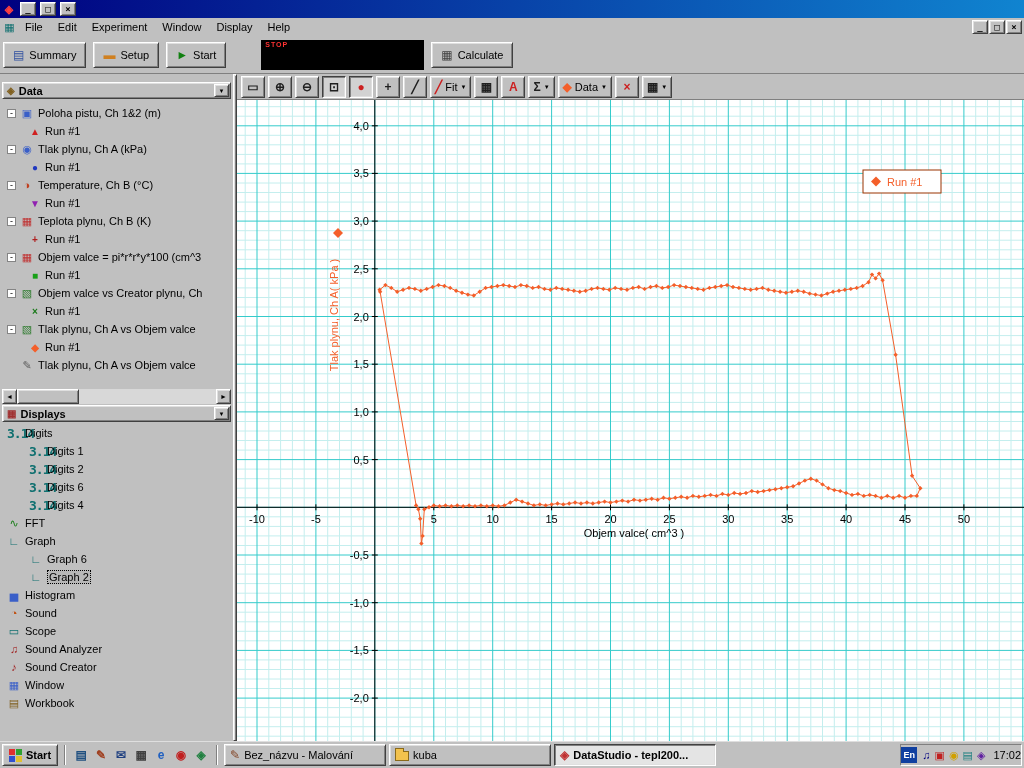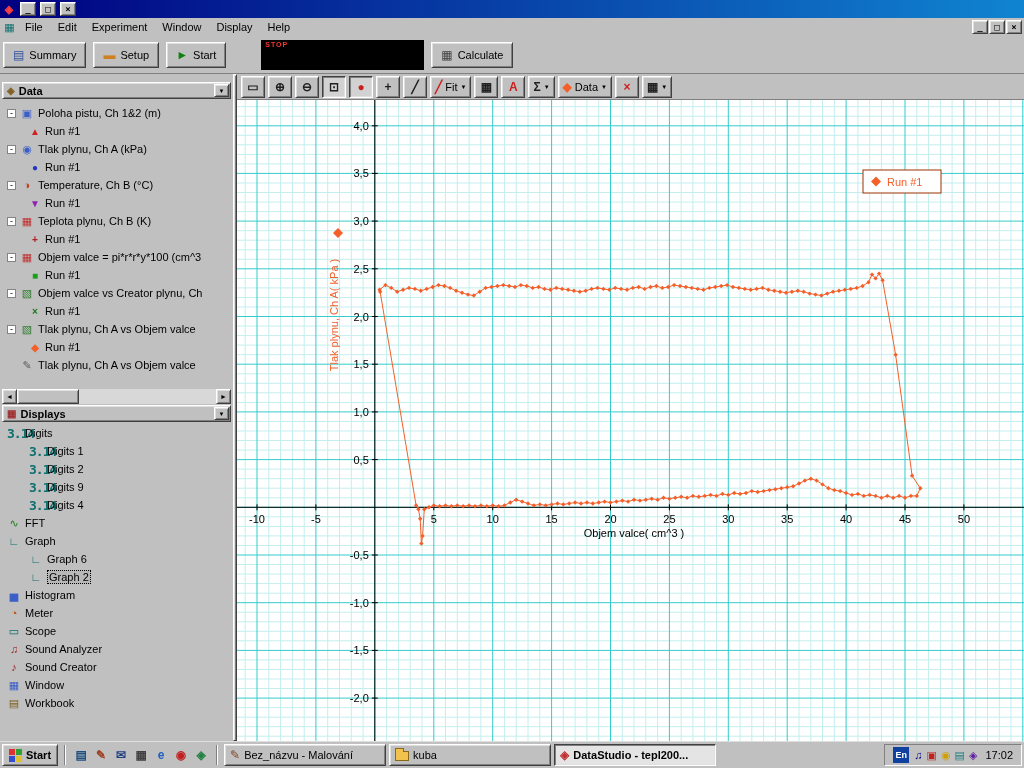--- a/index.html
+++ b/index.html
@@ -62,21 +62,21 @@
 #taskbar{position:absolute;left:0;top:741px;width:1024px;height:27px;background:#c0c0c0;border-top:1px solid #dfdfdf;display:flex;align-items:center;gap:3px;padding:0 2px}
 .start-btn{height:22px;display:flex;align-items:center;gap:4px;padding:0 6px;font-weight:bold}
 .flag{display:grid;grid-template-columns:6px 6px;grid-template-rows:6px 6px;gap:1px}
 .flag span{display:block}
 .ql-icon{width:18px;height:18px;display:inline-flex;align-items:center;justify-content:center;font-size:12px}
 .tb-sep{width:2px;height:20px;border-left:1px solid #808080;border-right:1px solid #ffffff;margin:0 3px}
 .task-btn{width:162px;height:22px;display:flex;align-items:center;gap:4px;padding:0 5px;white-space:nowrap;overflow:hidden}
 .task-btn.active{font-weight:bold;background:#e4e4e4;border-color:#404040 #ffffff #ffffff #404040;box-shadow:inset 1px 1px 0 #808080,inset -1px -1px 0 #dfdfdf}
 .folder-icon{position:relative;width:14px;height:10px;min-width:14px;background:#f2c24e;border:1px solid #8a6a1a;margin-top:2px}
 .folder-icon::before{content:"";position:absolute;left:-1px;top:-4px;width:7px;height:3px;background:#f2c24e;border:1px solid #8a6a1a;border-bottom:none}
-#tray{margin-left:auto;height:22px;display:flex;align-items:center;gap:5px;padding:0 8px;border:1px solid;border-color:#808080 #ffffff #ffffff #808080}
+#tray{margin-left:auto;height:22px;display:flex;align-items:center;gap:5px;padding:0 0;border:1px solid;border-color:#808080 #ffffff #ffffff #808080}
 .lang{width:16px;height:16px;background:#1040a0;color:#fff;font-size:9px;display:flex;align-items:center;justify-content:center;font-weight:bold}
 .tray-ico{font-size:11px}
 .clock{margin-left:3px}
 </style>
 </head>
 <body>
 
 <div id="titlebar">
   <span class="app-icon">◈</span>
   <button class="win-btn b-out">_</button>
@@ -216,21 +216,21 @@
       <div class="trow child">
         <span class="ticon digits-glyph" style="color:#107070">3.14</span>
         <span class="tlabel">Digits 1</span>
       </div>
       <div class="trow child">
         <span class="ticon digits-glyph" style="color:#107070">3.14</span>
         <span class="tlabel">Digits 2</span>
       </div>
       <div class="trow child">
         <span class="ticon digits-glyph" style="color:#107070">3.14</span>
-        <span class="tlabel">Digits 9</span>
+        <span class="tlabel">Digits 6</span>
       </div>
       <div class="trow child">
         <span class="ticon digits-glyph" style="color:#107070">3.14</span>
         <span class="tlabel">Digits 4</span>
       </div>
       <div class="trow">
         <span class="ticon" style="color:#208020">∿</span>
         <span class="tlabel">FFT</span>
       </div>
       <div class="trow">
@@ -244,21 +244,21 @@
       <div class="trow child sel">
         <span class="ticon" style="color:#107070">∟</span>
         <span class="tlabel">Graph 2</span>
       </div>
       <div class="trow">
         <span class="ticon" style="color:#3a5fc8">▅</span>
         <span class="tlabel">Histogram</span>
       </div>
       <div class="trow">
         <span class="ticon" style="color:#c05010">◔</span>
-        <span class="tlabel">Meter</span>
+        <span class="tlabel">Sound</span>
       </div>
       <div class="trow">
         <span class="ticon" style="color:#107070">▭</span>
         <span class="tlabel">Scope</span>
       </div>
       <div class="trow">
         <span class="ticon" style="color:#a02020">♫</span>
         <span class="tlabel">Sound Analyzer</span>
       </div>
       <div class="trow">

